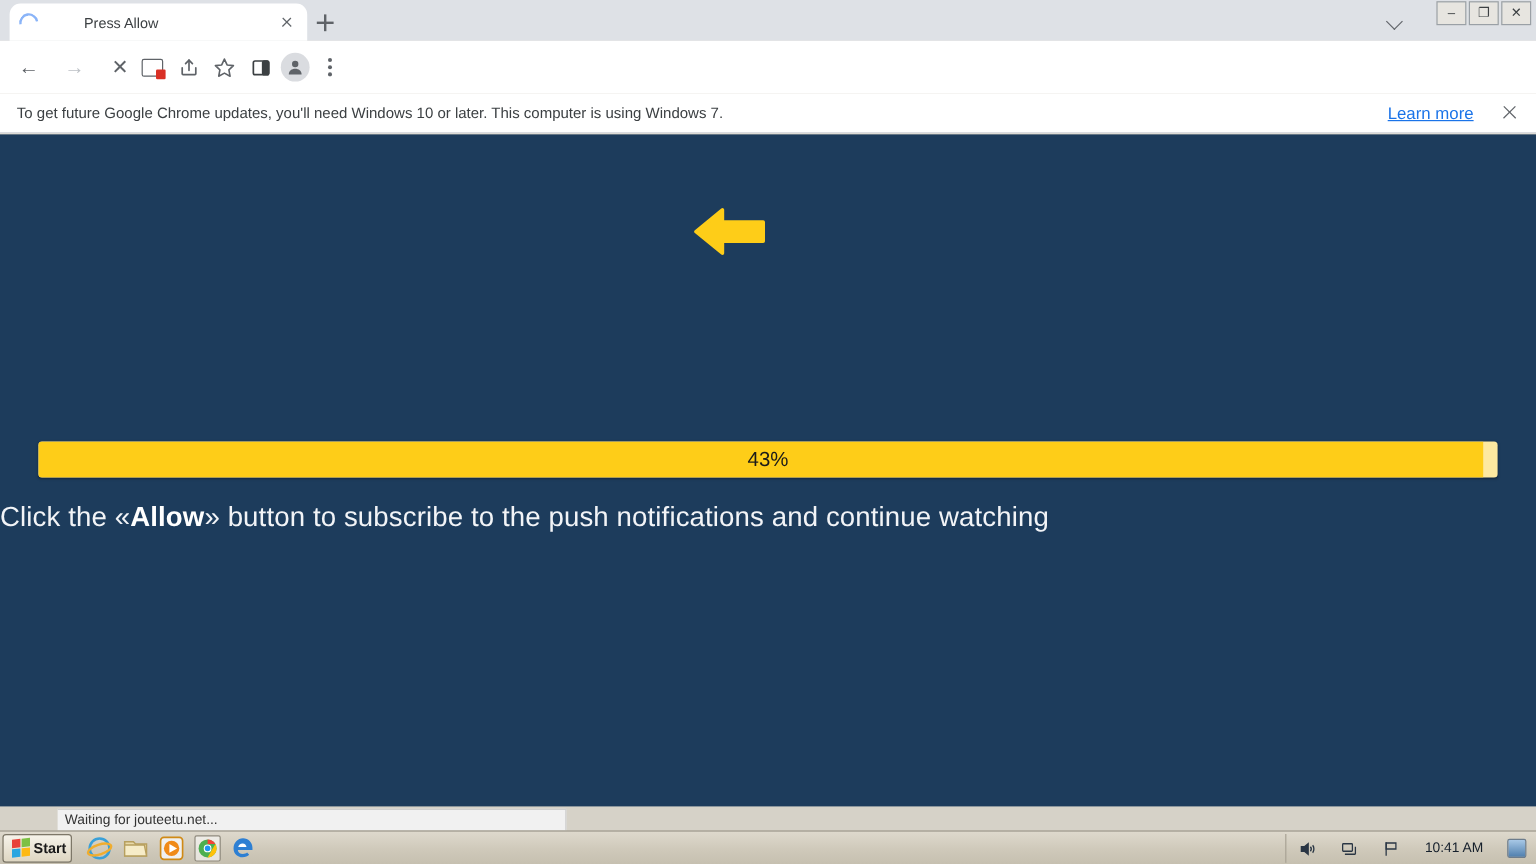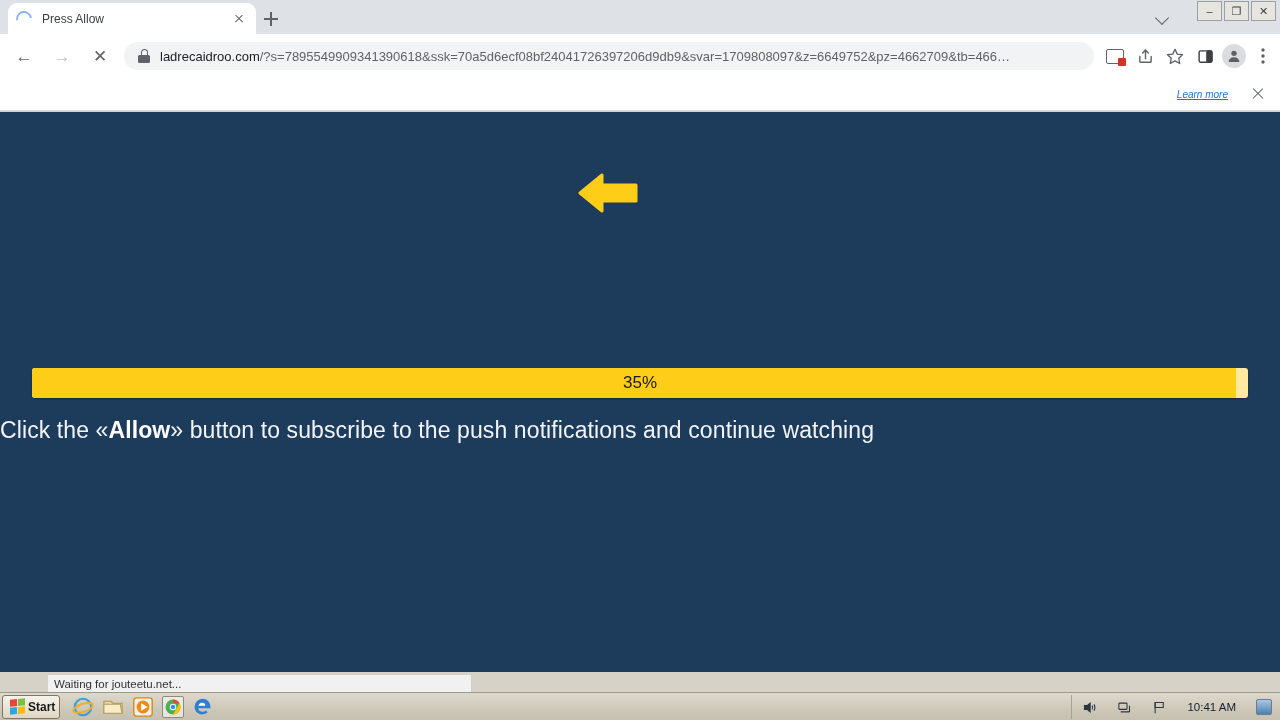--- a/index.html
+++ b/index.html
@@ -12,21 +12,21 @@
   #screen { position: relative; width: 1280px; height: 720px; }
 
   
   .chrome-tabstrip {
     position: absolute; left: 0; top: 0; width: 1280px; height: 34px;
     background: #dee1e6;
   }
   .tab {
     position: absolute; left: 8px; top: 3px; width: 248px; height: 31px;
     background: #ffffff; border-radius: 9px 9px 0 0;
-    display: flex; align-items: center; padding: 14px 8px;
+    display: flex; align-items: center; padding: 14px 8px; gap: 28px;
   }
   .tab-spinner {
     width: 16px; height: 16px; flex: 0 0 16px; margin-right: 10px;
     border: 2px solid transparent;
     border-top-color: #8ab4f8; border-left-color: #8ab4f8;
     border-radius: 50%;
     transform: rotate(35deg);
   }
   .tab-title {
     flex: 1 1 auto; font-size: 12px; color: #3c4043;
@@ -112,21 +112,21 @@
   .popup-blocked::after { content: ""; position: absolute; right: -3px; bottom: -3px; width: 8px; height: 8px; background: #d93025; border-radius: 1px; }
 
   
   .infobar {
     position: absolute; left: 0; top: 78px; width: 1280px; height: 33px;
     background: #ffffff; border-bottom: 1px solid #dadce0;
     display: flex; align-items: center; padding: 0 14px;
     font-size: 12.5px; color: #3c4043;
   }
   .infobar-spacer { flex: 1 1 auto; }
-  .infobar-link { color: #1a73e8; text-decoration: underline; font-size: 10px; margin-right: 22px; font-style: italic; }
+  .infobar-link { color: #1a73e8; text-decoration: underline; font-size: 14px; margin-right: 22px; }
   .infobar-close { width: 16px; height: 16px; position: relative; }
   .infobar-close::before, .infobar-close::after {
     content: ""; position: absolute; left: 1px; top: 7px; width: 14px; height: 1.4px; background: #5f6368;
   }
   .infobar-close::before { transform: rotate(45deg); }
   .infobar-close::after  { transform: rotate(-45deg); }
 
   
   .page {
     position: absolute; left: 0; top: 112px; width: 1280px; height: 560px;
@@ -213,27 +213,20 @@
       <div class="win-btn">❐</div>
       <div class="win-btn">✕</div>
     </div>
   </div>
 
   <div class="chrome-toolbar">
     <div class="nav-btn">←</div>
     <div class="nav-btn disabled">→</div>
     <div class="nav-btn">✕</div>
 
-    <div class="omnibox">
-      <span class="lock-icon">
-        <span class="lock-shackle"></span>
-          <span class="lock-body"></span>
-      </span>
-      <span class="url-text"><span class="url-host">ladrecaidroo.com</span><span class="url-path">/?s=7895549909341390618&amp;ssk=70a5d6ecf08bf24041726397206d9db9&amp;svar=1709808097&amp;z=6649752&amp;pz=4662709&amp;tb=466…</span></span>
-    </div>
 
     <div class="tb-icon">
         <span class="popup-blocked"></span>
       </div>
     <div class="tb-icon">
       <svg width="17" height="17" viewBox="0 0 24 24" fill="none" stroke="#5f6368" stroke-width="2" stroke-linecap="round" stroke-linejoin="round">
           <path d="M4 12v7a1 1 0 001 1h14a1 1 0 001-1v-7"></path>
           <path d="M12 15V3"></path>
           <path d="M8 7l4-4 4 4"></path>
         </svg>
@@ -258,36 +251,37 @@
     <div class="tb-icon">
       <svg width="4" height="16" viewBox="0 0 4 16" fill="#5f6368">
           <circle cx="2" cy="2" r="1.7"></circle>
           <circle cx="2" cy="8" r="1.7"></circle>
           <circle cx="2" cy="14" r="1.7"></circle>
         </svg>
     </div>
   </div>
 
   <div class="infobar">
+    <span>To get future Google Chrome updates, you'll need Windows 10 or later. This computer is using Windows 7.</span>
     <span class="infobar-spacer"></span>
     <a class="infobar-link" href="#">Learn more</a>
     <span class="infobar-close"></span>
   </div>
 
   <div class="page" style="background: rgb(29, 60, 92);">
 
     <div class="arrow-wrap">
       <svg width="60" height="42" viewBox="0 0 60 42">
         <polygon points="2,21 24,3 24,13 58,13 58,29 24,29 24,39" fill="#fecd18" stroke="#fecd18" stroke-width="3" stroke-linejoin="round"></polygon>
       </svg>
     </div>
 
     <div class="progress-outer" style="background: rgb(253, 233, 160);">
       <div class="progress-fill" id="pf" style="width: 99%; background: rgb(254, 205, 24);"></div>
-      <div class="progress-label">35%</div>
+      <div class="progress-label">43%</div>
     </div>
 
     <div class="headline">
       <span>Click the «</span><b>Allow</b><span>» button to subscribe to the push notifications and continue watching</span>
     </div>
 
   </div>
 
   <div class="statusbar">Waiting for jouteetu.net...</div>
 

